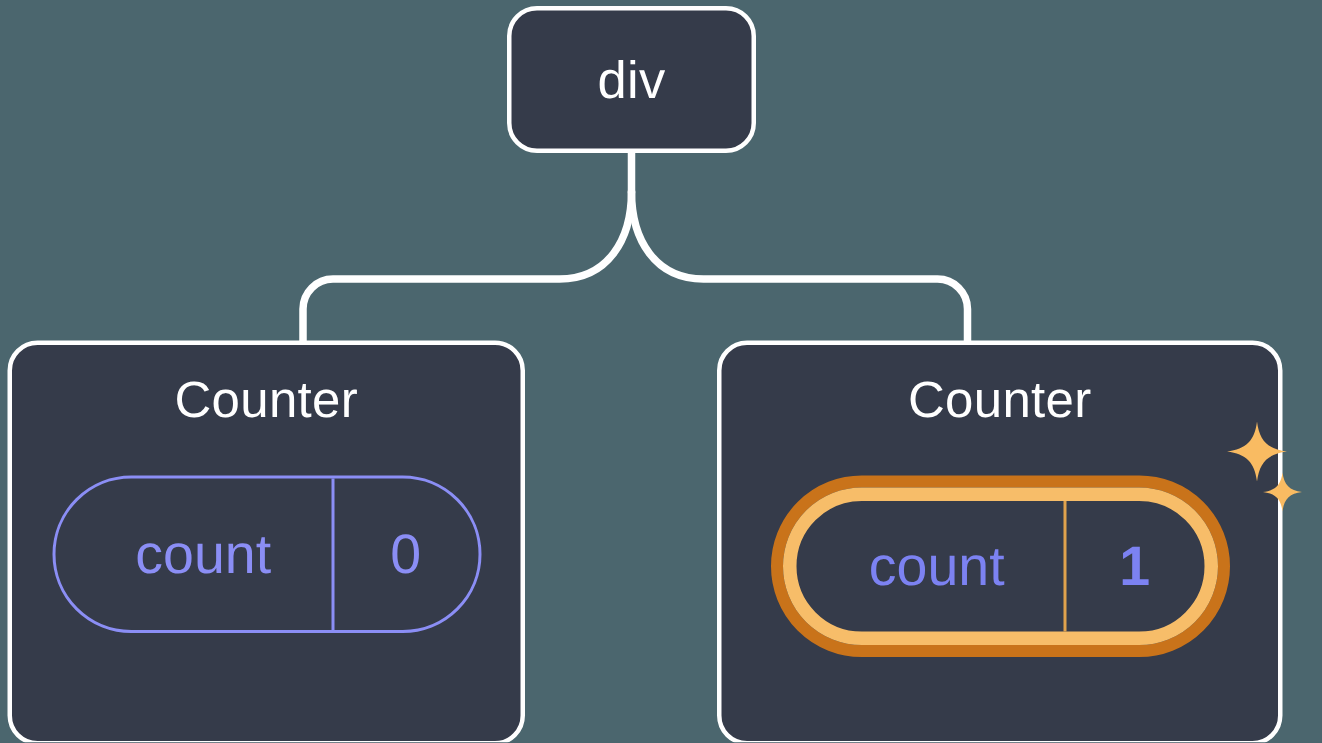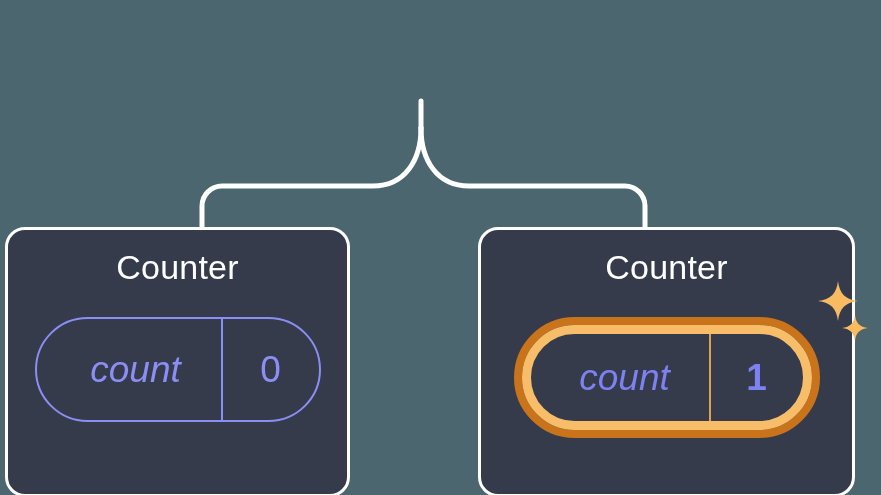--- a/index.html
+++ b/index.html
@@ -89,21 +89,21 @@
   }
   .pill-key, .pill-val {
     display: flex;
     align-items: center;
     justify-content: center;
     color: #8b8ef5;
     font-size: 37px;
     font-weight: 400;
     line-height: 1;
   }
-  .pill-key { width: 170px; padding-left: 14px; font-style: italic; }
+  .pill-key { width: 170px; padding-left: 14px; }
   .pill-val { width: 96px; border-left: 2px solid #8b8ef5; }
 
   
   .pill-hl-outer {
     box-sizing: border-box;
     border: 8px solid #c9731a;
     border-radius: 999px;
     padding: 0;
   }
   .pill-hl-inner {
@@ -142,20 +142,23 @@
 <body>
 
 <div id="stage">
 
   <svg id="connectors" viewBox="0 0 881 495" width="881" height="495" fill="none">
     <path d="M 421 101 L 421 128" stroke="#ffffff" stroke-width="5" stroke-linecap="round"></path>
     <path d="M 421 128 C 421 160, 405 186, 373 186 L 222 186 C 211 186, 202 195, 202 206 L 202 230" stroke="#ffffff" stroke-width="5" stroke-linecap="round"></path>
     <path d="M 421 128 C 421 160, 437 186, 469 186 L 625 186 C 636 186, 645 195, 645 206 L 645 230" stroke="#ffffff" stroke-width="5" stroke-linecap="round"></path>
   </svg>
 
+  <div class="node node-root">
+    <span class="node-title-root">div</span>
+  </div>
 
   <div class="node node-child node-child-left">
     <span class="node-title">Counter</span>
 
     <div class="pill-wrap">
       <div class="pill">
         <span class="pill-key">count</span>
         <span class="pill-val">0</span>
       </div>
     </div>

